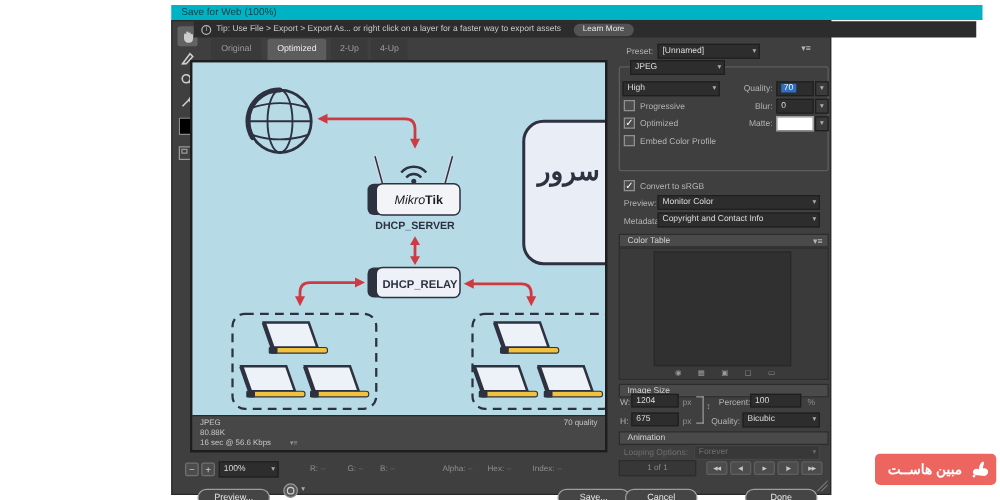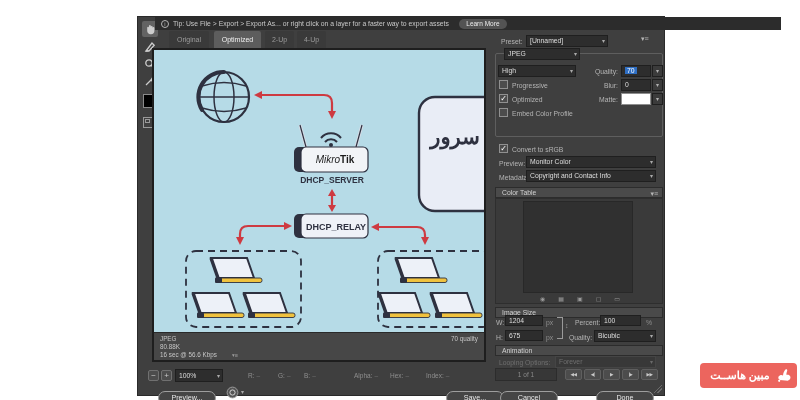--- a/index.html
+++ b/index.html
@@ -63,32 +63,35 @@
   .pb { width:17px; height:11px; background:#4c4c4c; border:1px solid #5f5f5f; border-radius:2px;
     color:#c9c9c9; font-size:4.5px; text-align:center; line-height:9px; letter-spacing:-0.5px; }
 
   
   .ch { font-size:6.5px; color:#8f8f8f; line-height:11px; white-space:nowrap; }
   .ch b { font-weight:normal; color:#6f6f6f; margin-left:2px; }
 
   
   #badge { left:700px; top:363px; width:97px; height:25px; background:#ec655e; border-radius:4px;
     z-index:9; display:flex; align-items:center; flex-direction:row-reverse; padding:0 4px; }
-  #badge .wtxt { color:#fff; font-size:11px; font-weight:bold; font-family:Liberation Serif, serif;
+  #badge .wtxt { color:#fff; font-size:11px; font-weight:bold; font-family:Liberation Sans, sans-serif;
     direction:rtl; flex:1; text-align:center; }
 
   svg text { font-family:"Liberation Sans",sans-serif; }
   .grip { right:2px; bottom:2px; width:10px; height:10px;
     background:linear-gradient(135deg, transparent 55%, #6a6a6a 55%, #6a6a6a 62%, #3f3f3f 62%, #3f3f3f 72%, #6a6a6a 72%, #6a6a6a 80%, #3f3f3f 80%); }
 </style>
 </head>
 <body>
 
 <div id="stage">
 
+  <div id="titlebar" class="abs">
+    <span>Save for Web (100%)</span>
+  </div>
 
   <div id="banner" class="abs">
     <div class="infoi">i</div>
     <span class="tiptext">Tip: Use File &gt; Export &gt; Export As...  or right click on a layer for a faster way to export assets</span>
     <div class="learnmore">Learn More</div>
   </div>
 
   <div id="body" class="abs">
 
     <div class="abs tool sel" style="left:4px;top:4px;">

